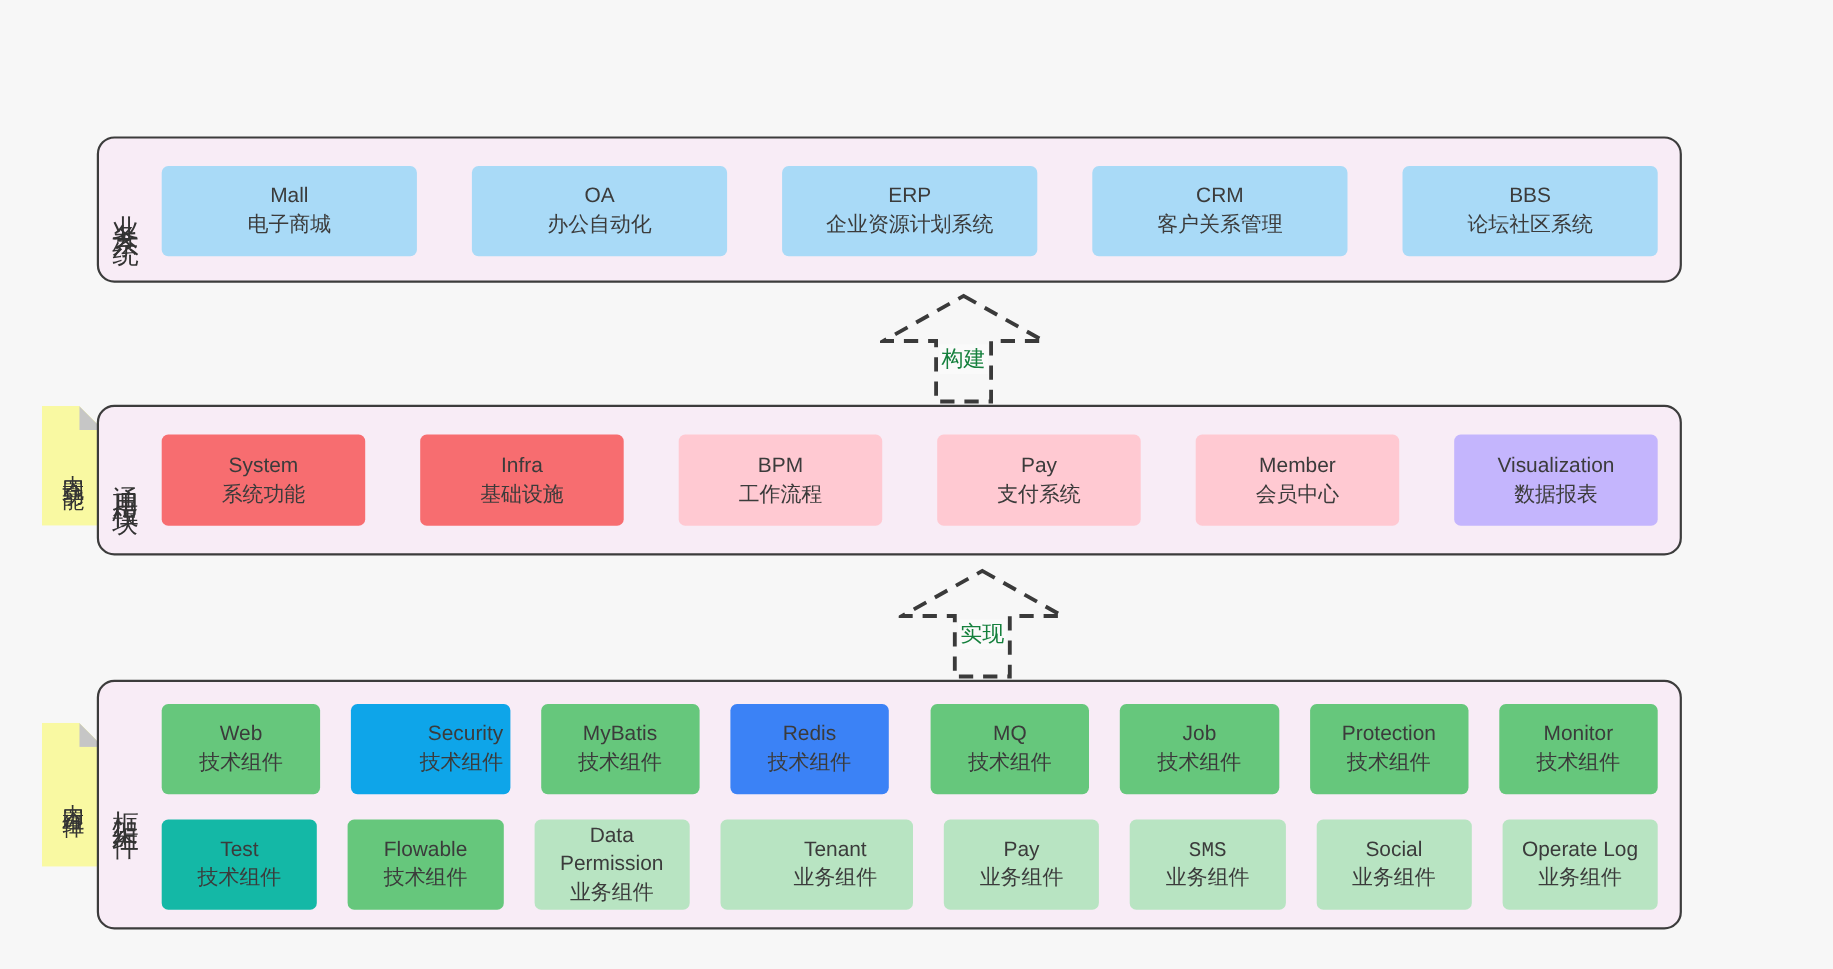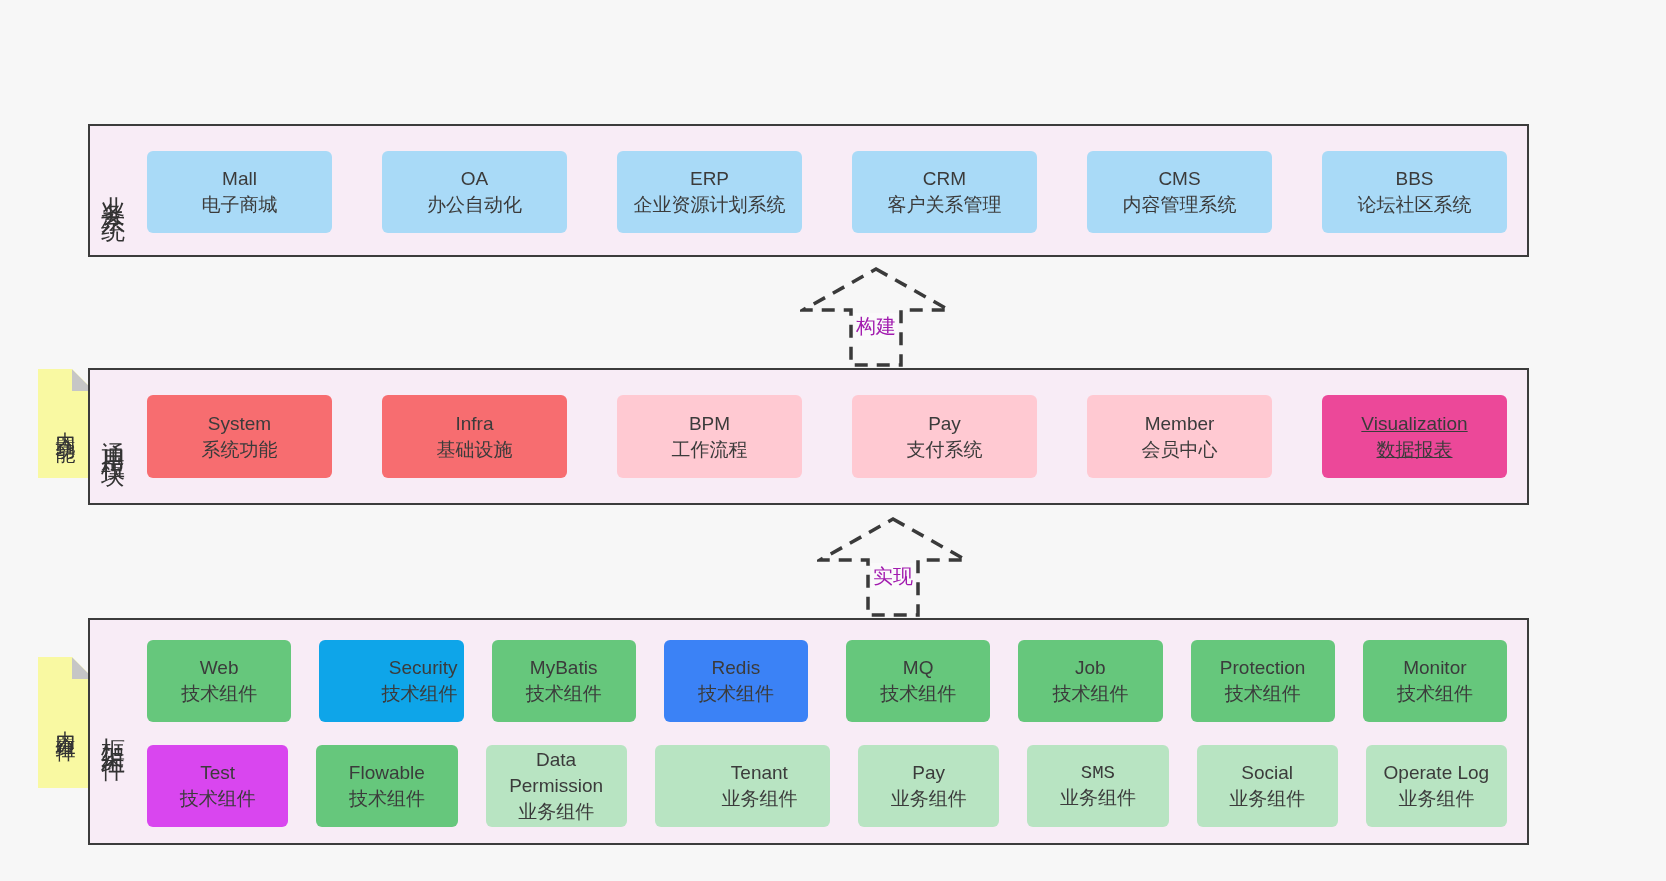--- a/index.html
+++ b/index.html
@@ -7,21 +7,21 @@
     background:#f7f7f7;
     font-family:"Liberation Sans","DejaVu Sans",sans-serif;
     color:#383838;
   }
   .canvas{position:relative;width:1666px;height:881px;overflow:hidden;background:#f7f7f7;}
 
   
   .layer{
     position:absolute;left:88px;width:1441px;
     background:#f8ecf6;
-    border:2px solid #3c3c3c;border-radius:0;
+    border:2px solid #3c3c3c;border-radius:16px;
     box-sizing:border-box;z-index:2;
   }
   .layer-business{top:124px;height:133px;}
   .layer-modules{top:368px;height:137px;}
   .layer-framework{top:618px;height:227px;}
 
   .v-label{
     position:absolute;left:11px;top:50%;transform:translateY(-50%);
     writing-mode:vertical-rl;text-orientation:upright;
     font-size:24px;letter-spacing:7px;color:#333;line-height:1;
@@ -59,21 +59,21 @@
   }
 
   
   .arrow{position:absolute;width:152px;height:102px;z-index:2;}
   .arrow svg{display:block;}
   .arrow-1{left:800px;top:266px;}
   .arrow-2{left:817px;top:516px;}
   .arrow-label{
     position:absolute;left:50%;top:47px;transform:translateX(-50%);
     background:#fafafa;font-size:20px;padding:0 2px;
-    white-space:nowrap;color:#a21caf;
+    white-space:nowrap;color:#15803d;
   }
 </style>
 </head>
 <body>
 
 <div class="canvas">
 
   <div class="tab tab-modules">
     <div class="fold"></div>
     <div class="tab-text">内置功能</div>
@@ -94,24 +94,20 @@
     <div class="box-name">OA</div>
     <div class="box-desc">办公自动化</div>
   </div>
         <div class="box" style="background: rgb(169, 218, 247);">
     <div class="box-name">ERP</div>
     <div class="box-desc">企业资源计划系统</div>
   </div>
         <div class="box" style="background: rgb(169, 218, 247);">
     <div class="box-name">CRM</div>
     <div class="box-desc">客户关系管理</div>
-  </div>
-        <div class="box" style="background: rgb(169, 218, 247);">
-    <div class="box-name">CMS</div>
-    <div class="box-desc">内容管理系统</div>
   </div>
         <div class="box" style="background: rgb(169, 218, 247);">
     <div class="box-name">BBS</div>
     <div class="box-desc">论坛社区系统</div>
   </div>
       </div>
   </section>
 
   <div class="arrow arrow-1">
     <svg width="152" height="102" viewBox="0 0 152 102">
@@ -136,21 +132,21 @@
     <div class="box-desc">工作流程</div>
   </div>
         <div class="box" style="background: rgb(255, 201, 210);">
     <div class="box-name">Pay</div>
     <div class="box-desc">支付系统</div>
   </div>
         <div class="box" style="background: rgb(255, 201, 210);">
     <div class="box-name">Member</div>
     <div class="box-desc">会员中心</div>
   </div>
-        <div class="box" style="background: #ec4899; text-decoration: underline;">
+        <div class="box" style="background: #c4b5fd;">
     <div class="box-name">Visualization</div>
     <div class="box-desc">数据报表</div>
   </div>
       </div>
   </section>
 
   <div class="arrow arrow-2">
     <svg width="152" height="102" viewBox="0 0 152 102">
       <polygon points="76,3 149,44 101,44 101,99 51,99 51,44 3,44" fill="none" stroke="#3a3a3a" stroke-width="3.5" stroke-dasharray="13 9"></polygon>
     </svg>
@@ -187,21 +183,21 @@
         <div class="box" style="background: rgb(102, 199, 124);">
     <div class="box-name">Protection</div>
     <div class="box-desc">技术组件</div>
   </div>
         <div class="box" style="background: rgb(102, 199, 124);">
     <div class="box-name">Monitor</div>
     <div class="box-desc">技术组件</div>
   </div>
       </div>
     <div class="row row8" id="fw-row-1">
-        <div class="box" style="background: #d946ef; align-items: center;">
+        <div class="box" style="background: #14b8a6; align-items: center;">
     <div class="box-name">Test</div>
     <div class="box-desc">技术组件</div>
   </div>
         <div class="box" style="background: rgb(102, 199, 124);">
     <div class="box-name">Flowable</div>
     <div class="box-desc">技术组件</div>
   </div>
         <div class="box" style="background: rgb(184, 228, 194);">
     <div class="box-name">Data Permission</div>
     <div class="box-desc">业务组件</div>

